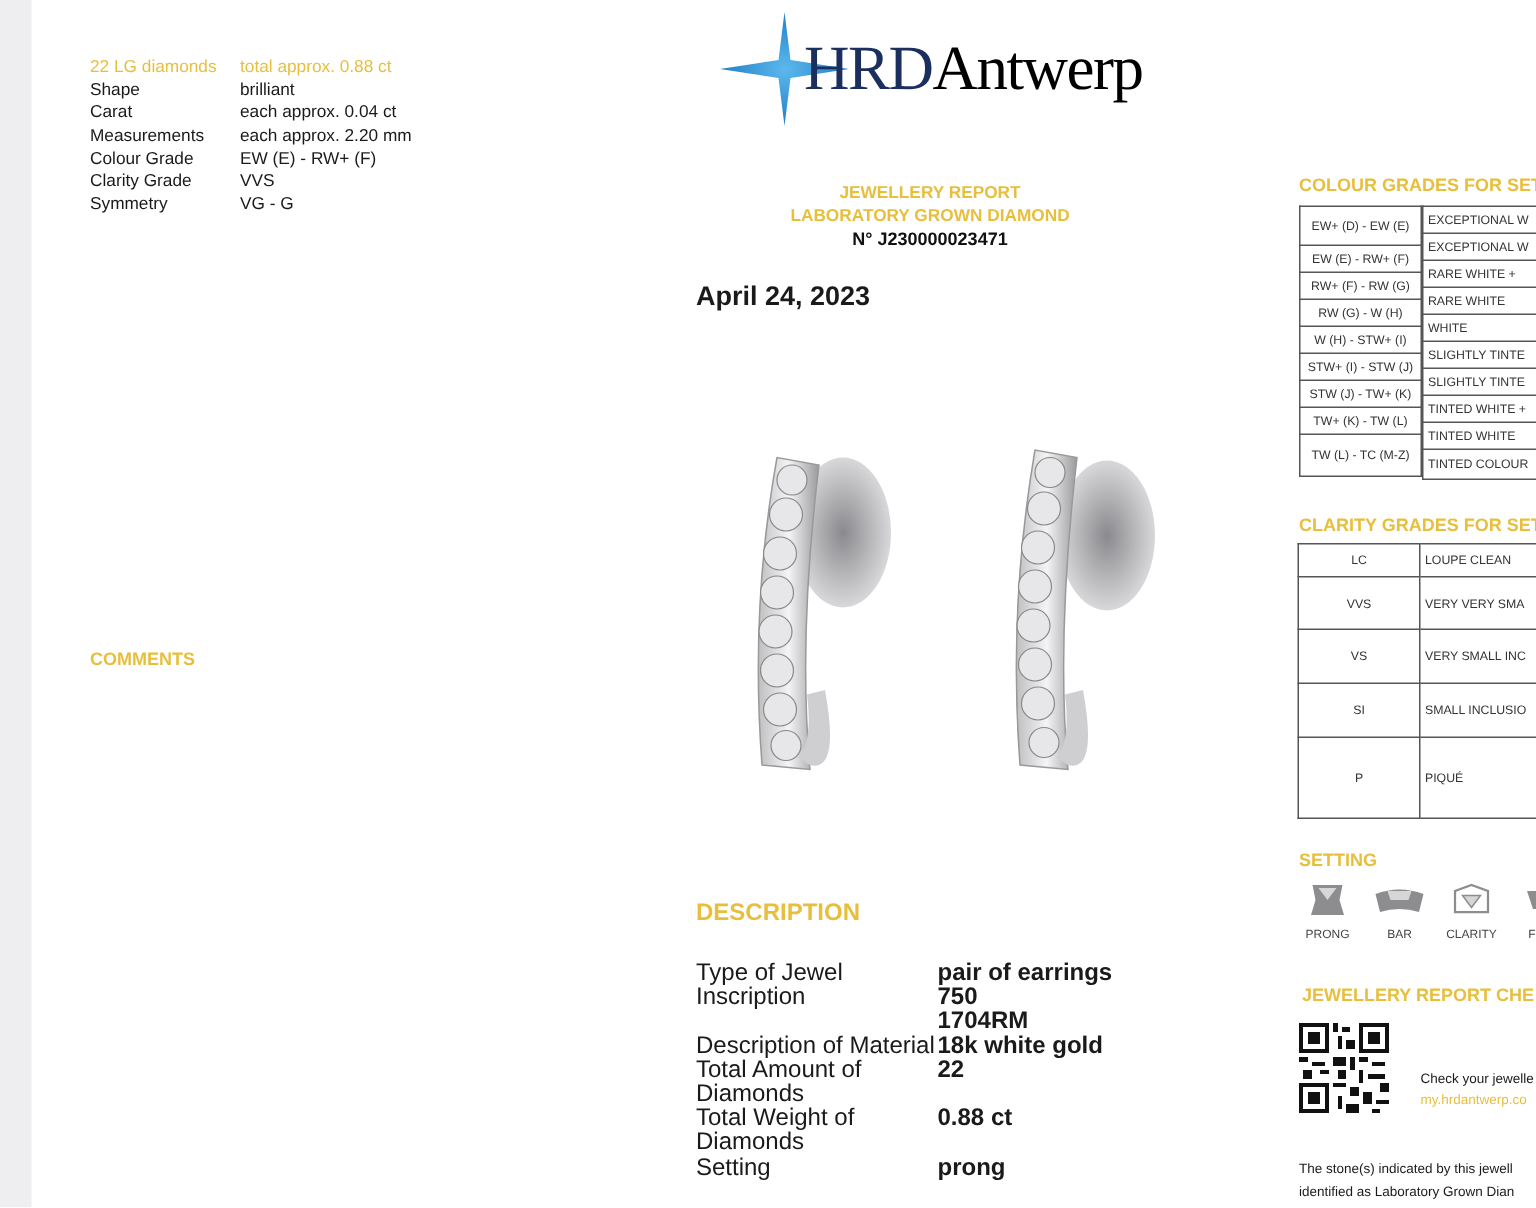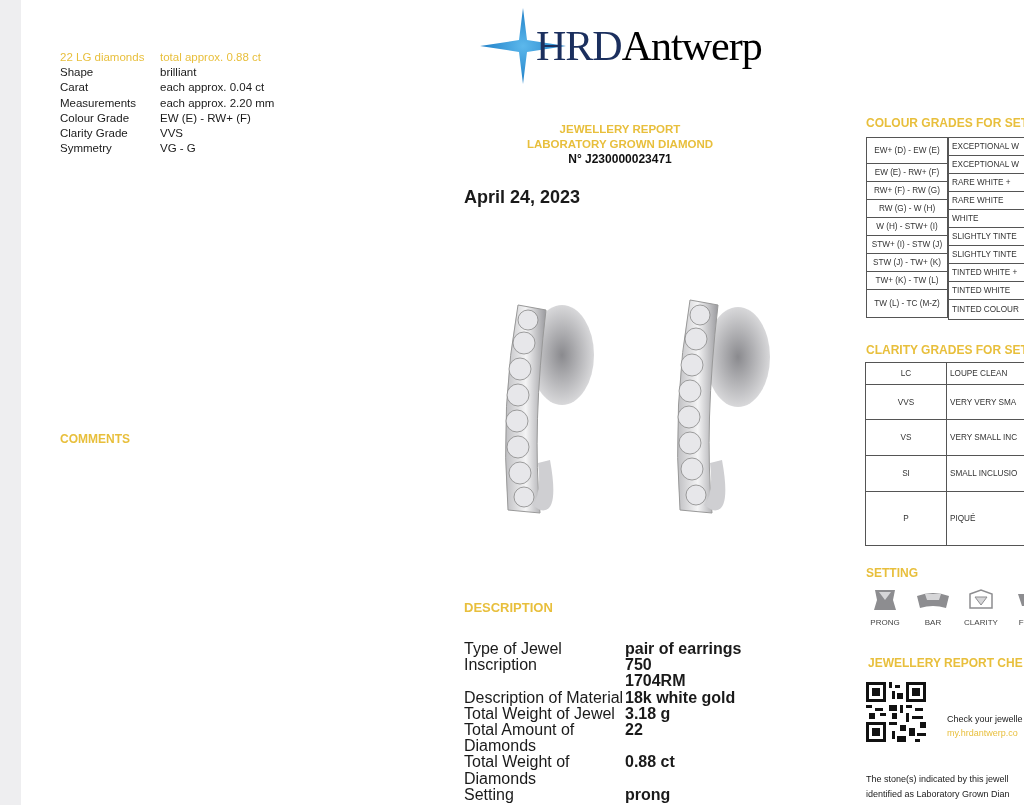--- a/index.html
+++ b/index.html
@@ -7,41 +7,41 @@
     width:1024px; height:805px; overflow:hidden; position:relative;
     background:#ffffff;
     font-family:"Liberation Sans", sans-serif;
     color:#1a1a1a;
   }
   .left-strip { position:absolute; left:0; top:0; width:21px; height:805px; background:#eeeef0; }
   .gold { color:#e8bf3c; }
   .abs { position:absolute; }
 
   
-  .summary { left:60px; top:50px; font-size:11.5px; line-height:15.2px; }
+  .summary { left:60px; top:38px; font-size:11.5px; line-height:15.2px; }
   .summary .row { display:flex; }
   .summary .k { width:100px; }
   .summary .hdr { font-weight:400; }
   .comments { left:60px; top:432px; font-size:12px; font-weight:bold; }
 
   
   .logo { left:478px; top:6px; width:320px; height:78px; }
   .logo .hrd { position:absolute; left:58px; top:16px; font-family:"Liberation Serif", serif; font-size:42px; letter-spacing:-1px; color:#1b2f5e; }
   .logo .ant { color:#000000; }
 
   
   .title { left:470px; width:300px; top:122px; text-align:center; font-size:11.5px; line-height:15px; font-weight:bold; }
   .title .num { color:#111; font-size:12px; }
   .date { left:464px; top:187px; font-size:18px; font-weight:bold; }
 
   
   .photo { left:480px; top:285px; width:320px; height:265px; }
 
   
-  .desc-h { left:464px; top:600px; font-size:13px; font-weight:bold; }
+  .desc-h { left:464px; top:600px; font-size:16px; font-weight:bold; }
   .desc { left:464px; top:641px; font-size:16px; line-height:16.2px; }
   .desc .row { display:flex; }
   .desc .k { width:161px; }
   .desc .v { font-weight:bold; white-space:pre-line; }
 
   
   .rh { font-size:12px; font-weight:bold; white-space:nowrap; }
   table.grid { position:absolute; border-collapse:collapse; font-size:8.2px; color:#333; }
   table.grid td { border:1px solid #555; padding:0 3px; white-space:nowrap; overflow:hidden; }
   .colour-left td { text-align:center; }
@@ -162,24 +162,20 @@
       <span class="v">pair of earrings</span>
     </div>
   <div class="row">
       <span class="k">Inscription</span>
       <span class="v">750
 1704RM</span>
     </div>
   <div class="row">
       <span class="k">Description of Material</span>
       <span class="v">18k white gold</span>
-    </div>
-  <div class="row">
-      <span class="k">Total Weight of Jewel</span>
-      <span class="v">3.18 g</span>
     </div>
   <div class="row">
       <span class="k">Total Amount of Diamonds</span>
       <span class="v">22</span>
     </div>
   <div class="row">
       <span class="k">Total Weight of Diamonds</span>
       <span class="v">0.88 ct</span>
     </div>
   <div class="row">

